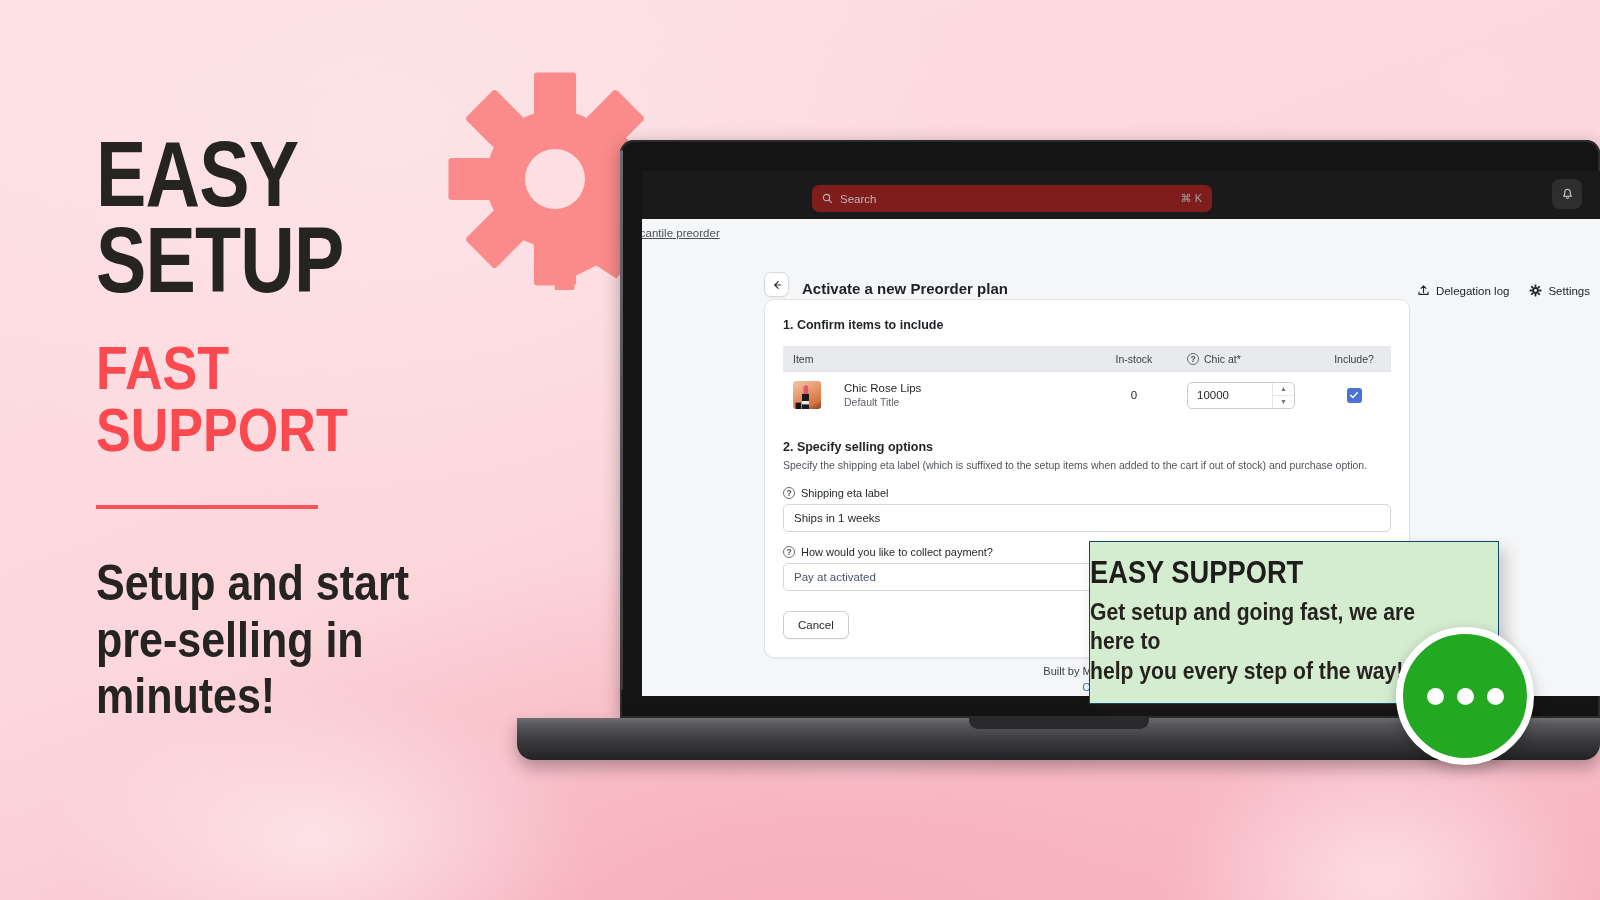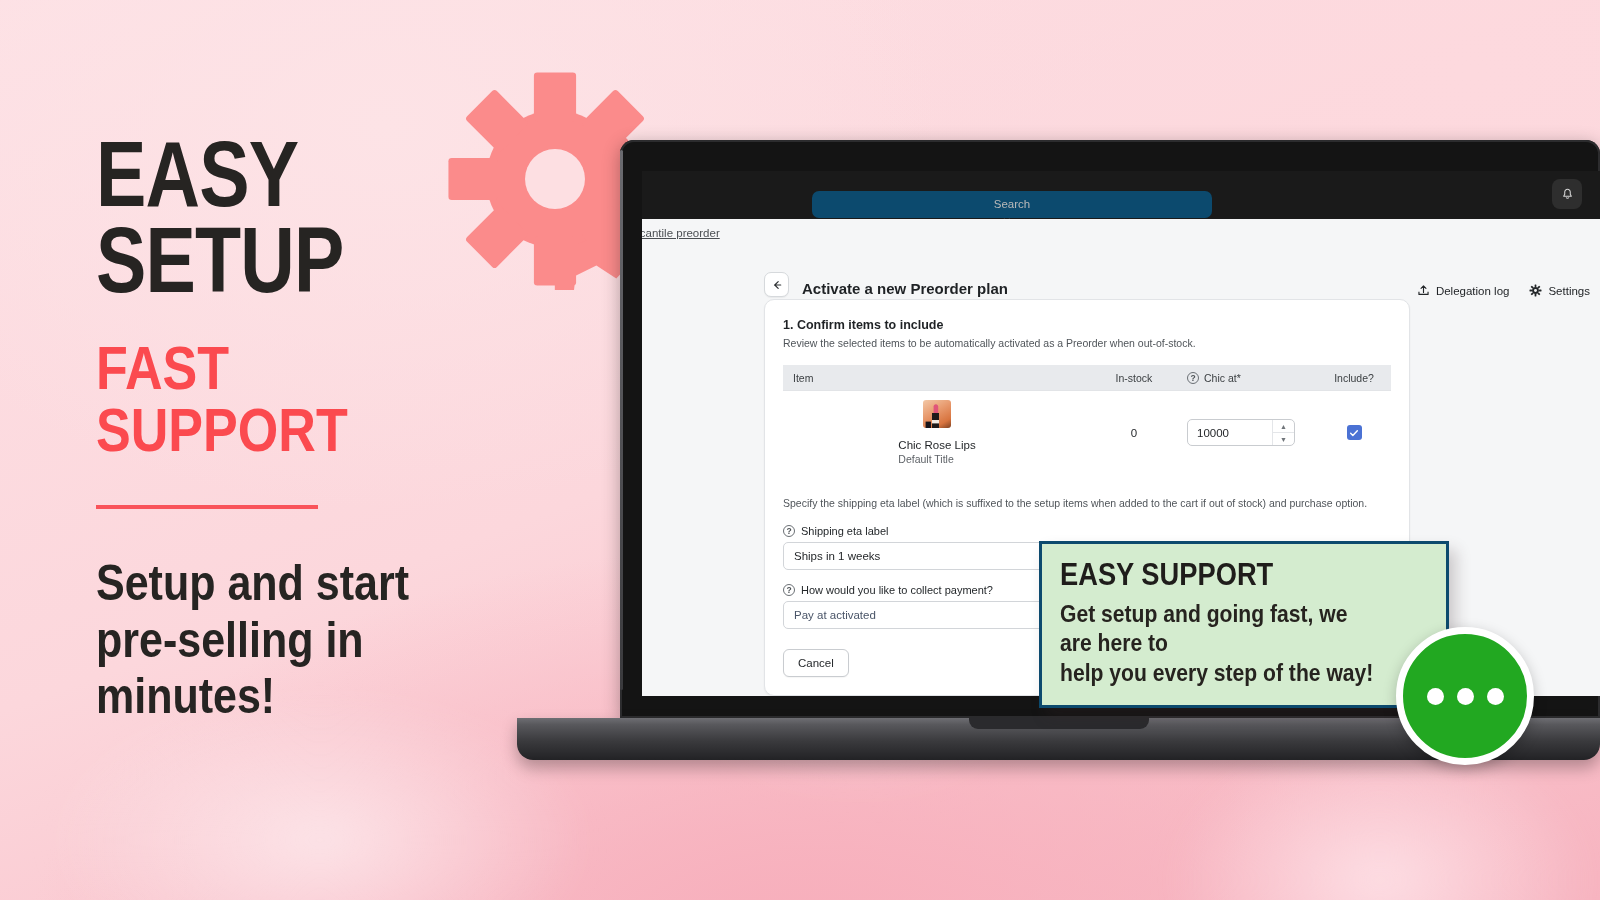--- a/index.html
+++ b/index.html
@@ -92,23 +92,23 @@
     position:absolute; left:452px; top:578px; width:180px; height:11px;
     background:#2a2a2d; border-radius:0 0 9px 9px;
   }
 
   
   #topbar {
     position:absolute; left:0; top:0; right:0; height:48px;
     background:#1a1a1a; display:flex; align-items:center;
   }
   #searchbar {
-    position:absolute; left:170px; top:20px; width:400px; height:27px;
-    background:#0c4a6e; border-radius:7px;
-    display:flex; align-items:center; gap:7px; padding:0 10px;flex-direction:column;
+    position:absolute; left:170px; top:14px; width:400px; height:27px;
+    background:#7f1d1d; border-radius:7px;
+    display:flex; align-items:center; gap:7px; padding:0 10px;
   }
   #searchbar .s-txt { color:#b9b9b9; font-size:11.5px; flex:1; }
   #searchbar .s-kbd { color:#a0a0a0; font-size:11px; }
   #bell-btn {
     position:absolute; right:18px; top:8px; width:30px; height:30px;
     background:#2e2e2e; border-radius:8px;
     display:flex; align-items:center; justify-content:center;
   }
 
   
@@ -151,21 +151,21 @@
     background:#e8eaed; font-size:10.5px; color:#3c4043; font-weight:normal;
     text-align:left; padding:6px 10px; border-bottom:1px solid #e2e4e7;
   }
   #tbl td { padding:9px 10px; vertical-align:middle; }
   .th-c { text-align:center !important; }
   #thumb {
     width:28px; height:28px; border-radius:3px; flex:none;
     background:linear-gradient(150deg,#f3c9a8 0%,#e89a6e 42%,#d8743f 78%,#7d4020 100%);
     position:relative; overflow:hidden;
   }
-  .item-cell { display:flex; align-items:center; gap:11px;flex-direction:column; }
+  .item-cell { display:flex; align-items:center; gap:23px; }
   .item-name { font-size:11.5px; color:#1f2225; }
   .item-sub { font-size:10.5px; color:#5f6368; margin-top:2px; }
   .stock { font-size:11.5px; color:#1f2225; text-align:center; }
   #stepper {
     width:108px; height:27px; border:1px solid #c9ccd0; border-radius:5px;
     background:#fff; display:flex; align-items:center;
     font-size:11.5px; color:#1f2225; padding-left:9px; position:relative;
   }
   #stepper .arrows {
     position:absolute; right:0; top:0; bottom:0; width:22px;
@@ -213,23 +213,23 @@
 
   
   #app-footer {
     position:absolute; left:0; right:0; top:494px; text-align:center;
   }
   #footer-txt { font-size:11px; color:#3c4043; }
   #footer-link { font-size:11px; color:#3b6fd4; margin-top:4px; }
 
   
   #callout {
-    position:absolute; left:1039px; top:541px; width:410px;
-    background:#d4eccf; border:3px solid #0c4a6e;
-    padding:15px 22px 18px 18px;
+    position:absolute; left:1089px; top:541px; width:410px;
+    background:#d4eccf; border:1px solid #0c4a6e;
+    padding:15px 22px 18px 0;
     box-shadow:7px 9px 14px rgba(60,40,45,.22);
   }
   #callout-title {
     font-family:"Liberation Sans Narrow","Liberation Sans",sans-serif;
     font-weight:bold; font-size:31px; color:#1f1d1b; line-height:1;
     transform:scaleX(.88); transform-origin:left center;
   }
   #callout-body {
     font-family:"Liberation Sans Narrow","Liberation Sans",sans-serif;
     font-weight:bold; font-size:24px; color:#26231f; line-height:1.22;
@@ -351,21 +351,20 @@
             </svg>
             <span>Settings</span>
           </div>
         </div>
       </div>
 
       <div id="card">
 
         <div>
           <div class="sec-title">1. Confirm items to include</div>
-          <div class="sec-desc">Review the selected items to be automatically activated as a Preorder when out-of-stock.</div>
 
           <table id="tbl">
             <thead>
               <tr>
                 <th>Item</th>
                 <th class="th-c">In-stock</th>
                 <th>
                   <span style="display:inline-flex;align-items:center;gap:5px;">
                     <span class="qmark">?</span>
                     <span>Chic at*</span>
@@ -410,20 +409,21 @@
                       <path d="M2 6.4 4.6 9 10 3.2" fill="none" stroke="#fff" stroke-width="1.7" stroke-linecap="round" stroke-linejoin="round"></path>
                     </svg>
                   </div>
                 </td>
               </tr>
             </tbody>
           </table>
         </div>
 
         <div id="sec2">
+          <div class="sec-title">2. Specify selling options</div>
           <div class="sec-desc">Specify the shipping eta label (which is suffixed to the setup items when added to the cart if out of stock) and purchase option.</div>
 
           <div class="fld-label">
             <span class="qmark">?</span>
             <span>Shipping eta label</span>
           </div>
           <div class="txtfield">
             <span>Ships in 1 weeks</span>
           </div>
 

